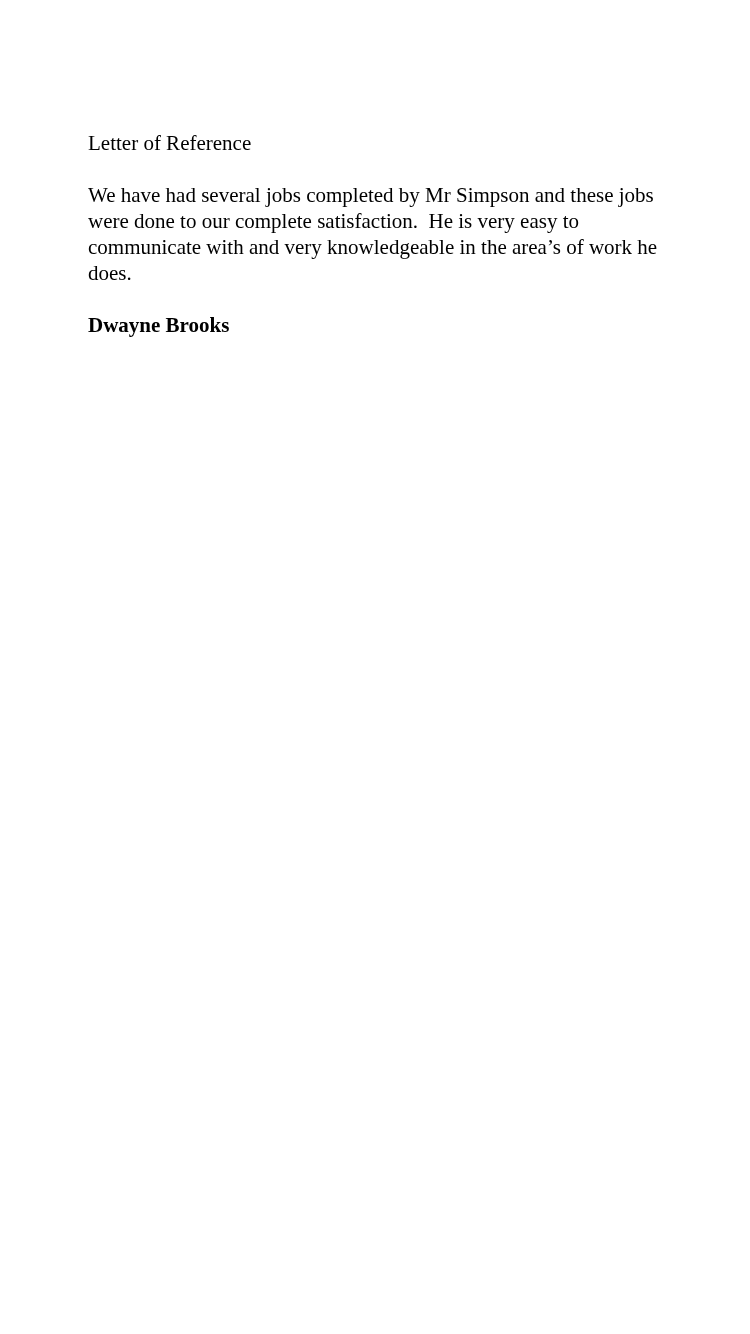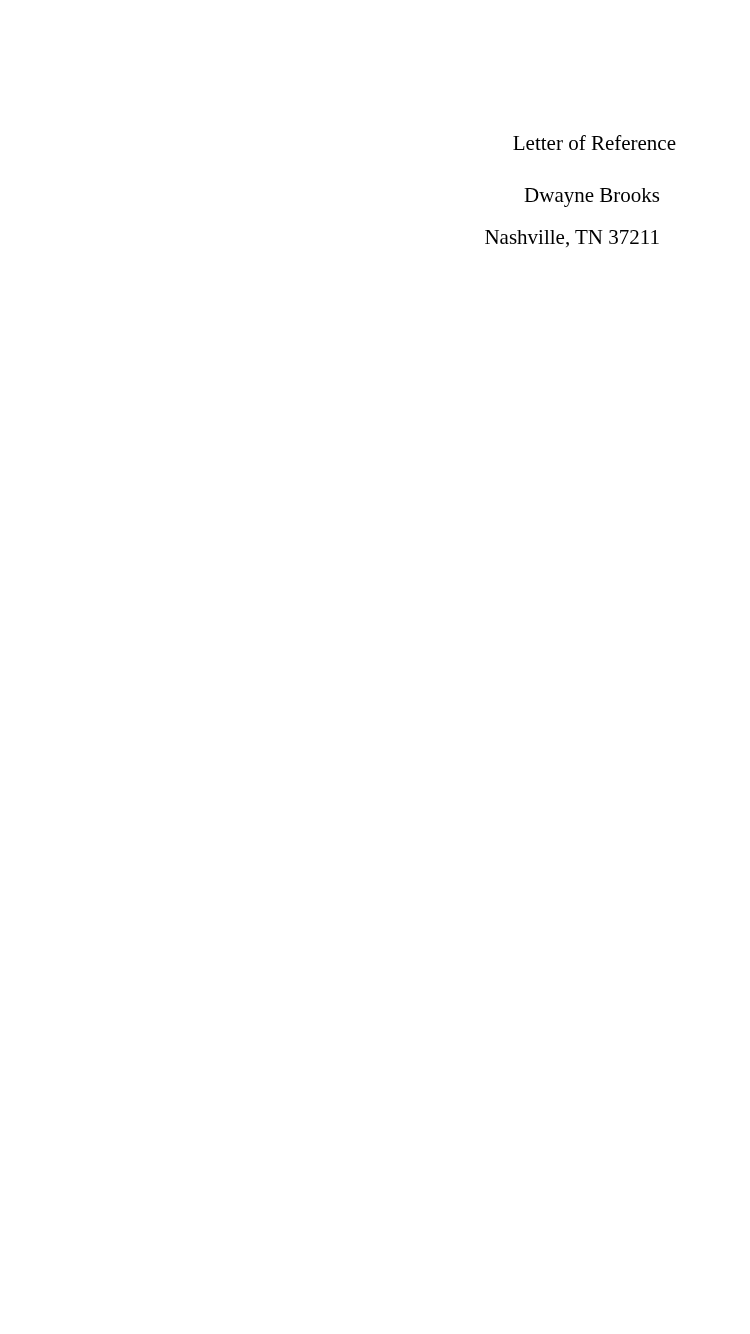--- a/index.html
+++ b/index.html
@@ -19,32 +19,32 @@
     left: 88px;
     top: 130px;
     width: 588px;
     color: #000000;
     font-size: 21px;
     line-height: 26px;
   }
   .letter p {
     margin: 0 0 26px 0;
     white-space: pre-wrap; 
-    text-align: right;
   }
   .signature p {
-    margin: 16px;
+    margin: 0;
+    font-weight: bold;
   }
 </style>
 </head>
 <body>
 
 <div class="letter">
   <p>Letter of Reference</p>
 
 
+  <p>We have had several jobs completed by Mr Simpson and these jobs were done to our complete satisfaction.  He is very easy to communicate with and very knowledgeable in the area’s of work he does.</p>
 
 
   <div class="signature">
     <p>Dwayne Brooks</p>
-    <p>Nashville, TN 37211</p>
   </div>
 </div>
 
 </body></html>

